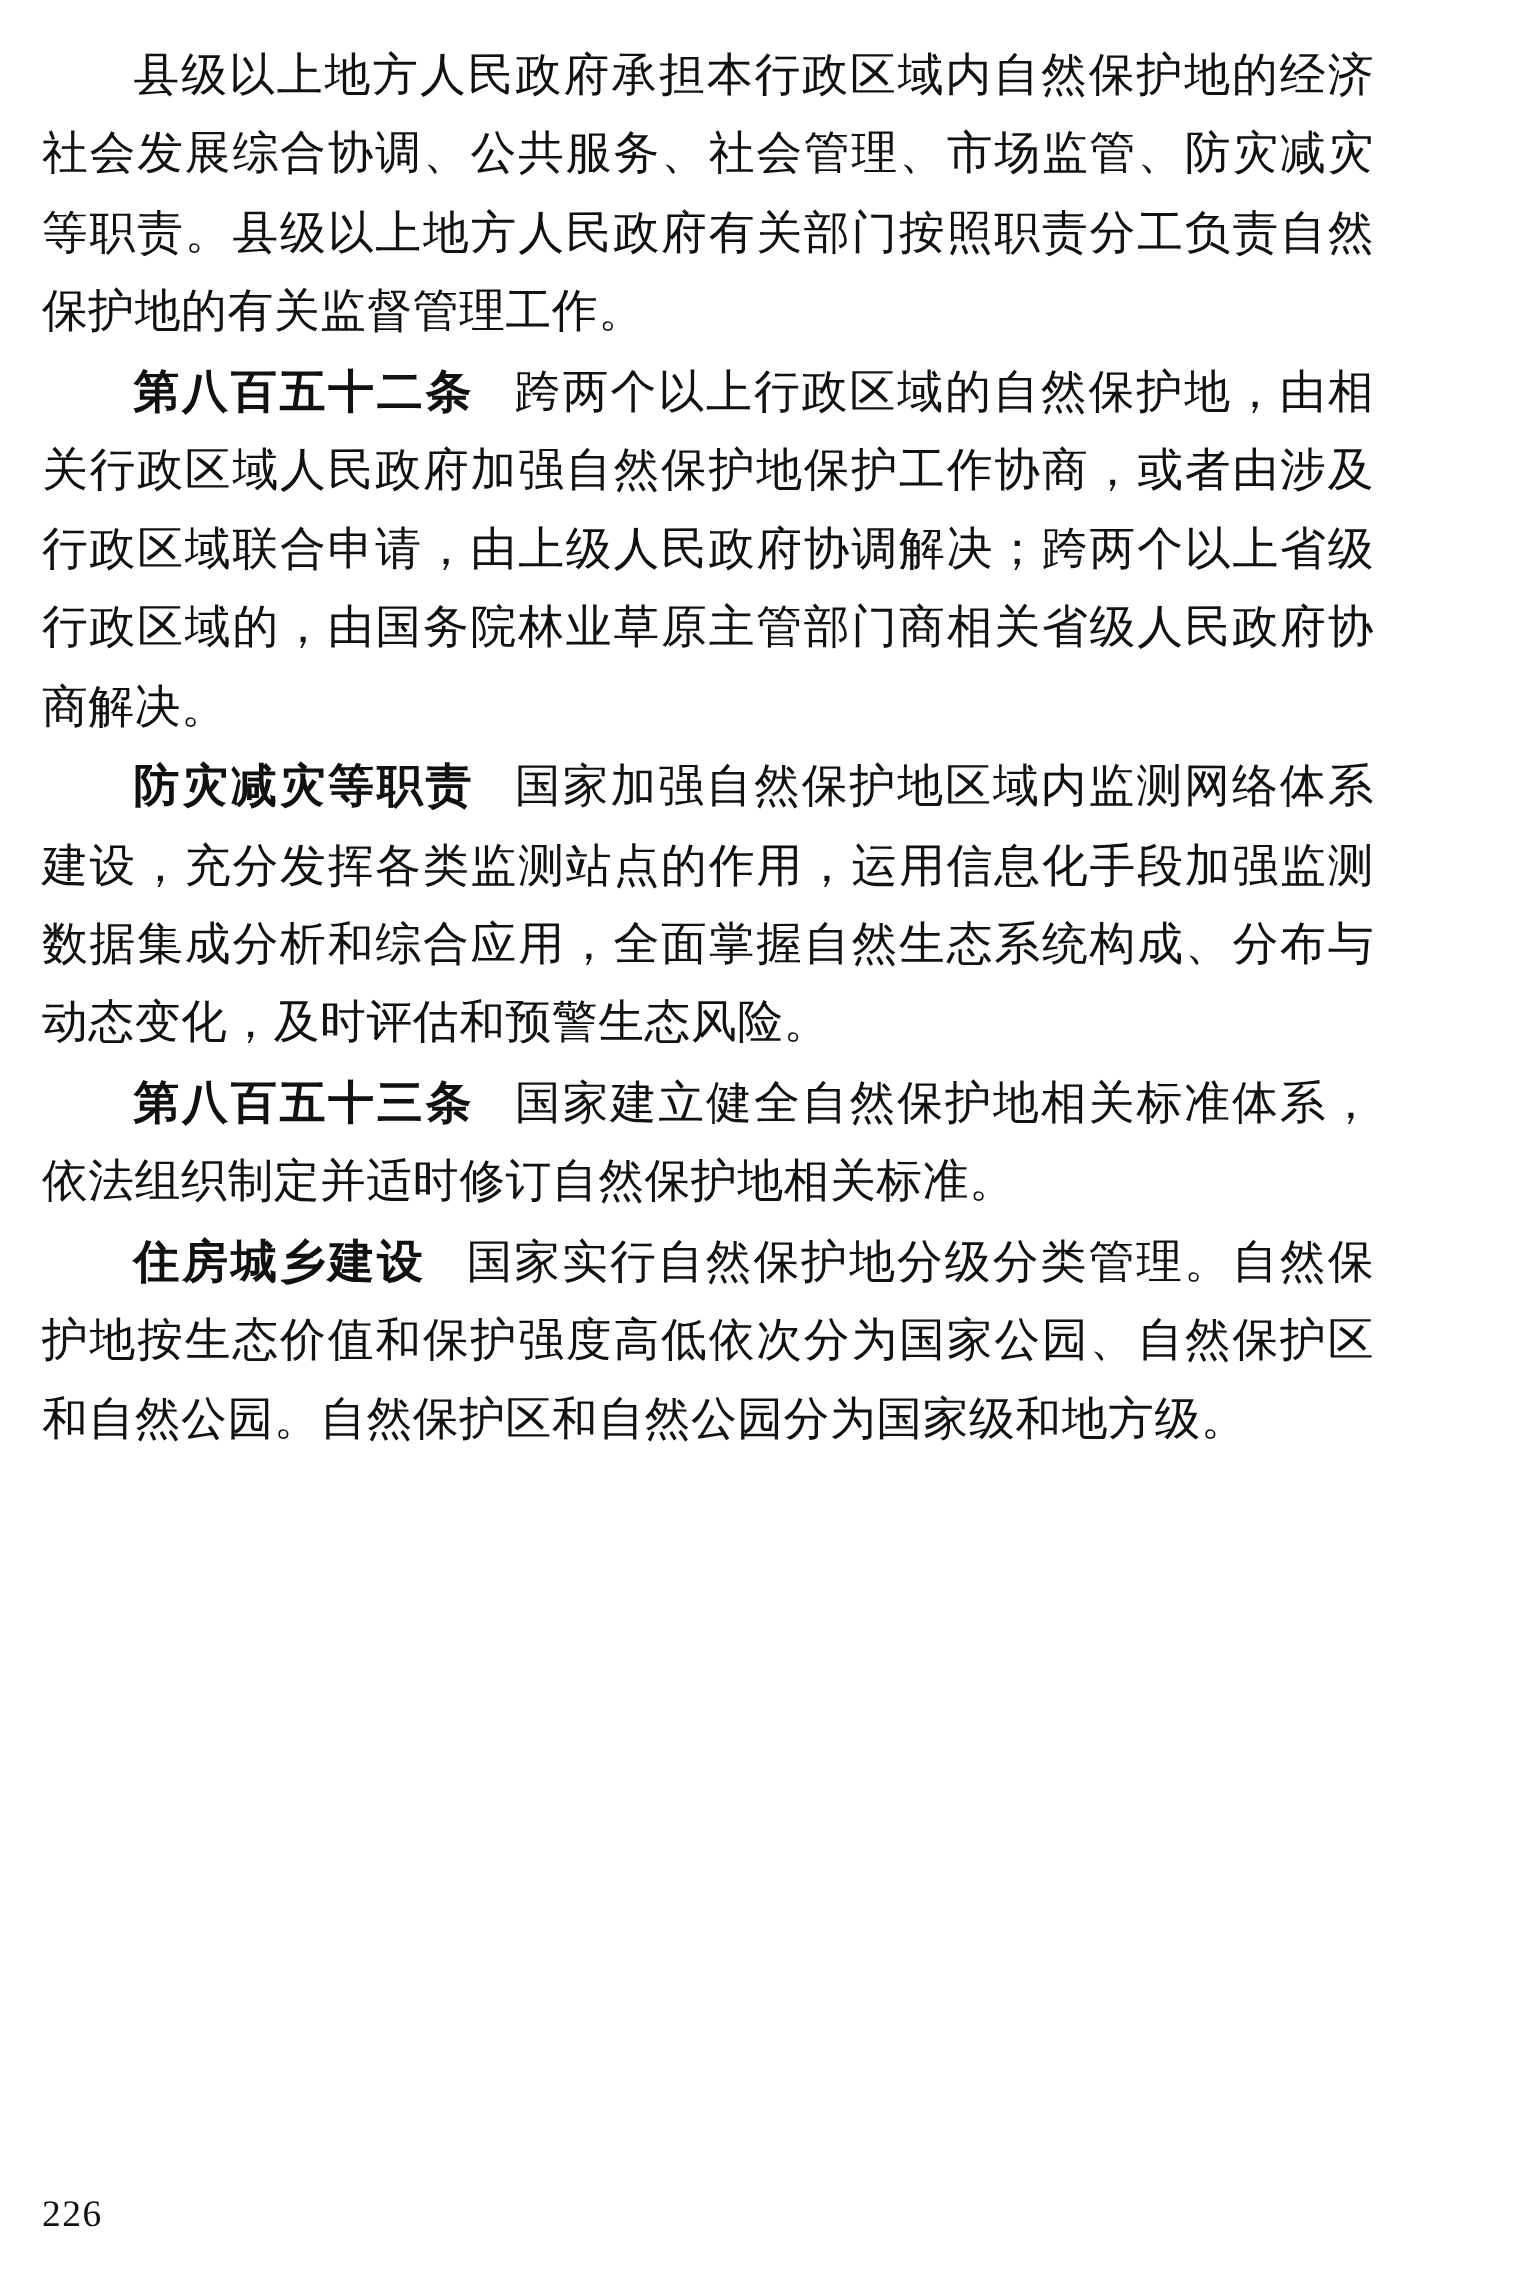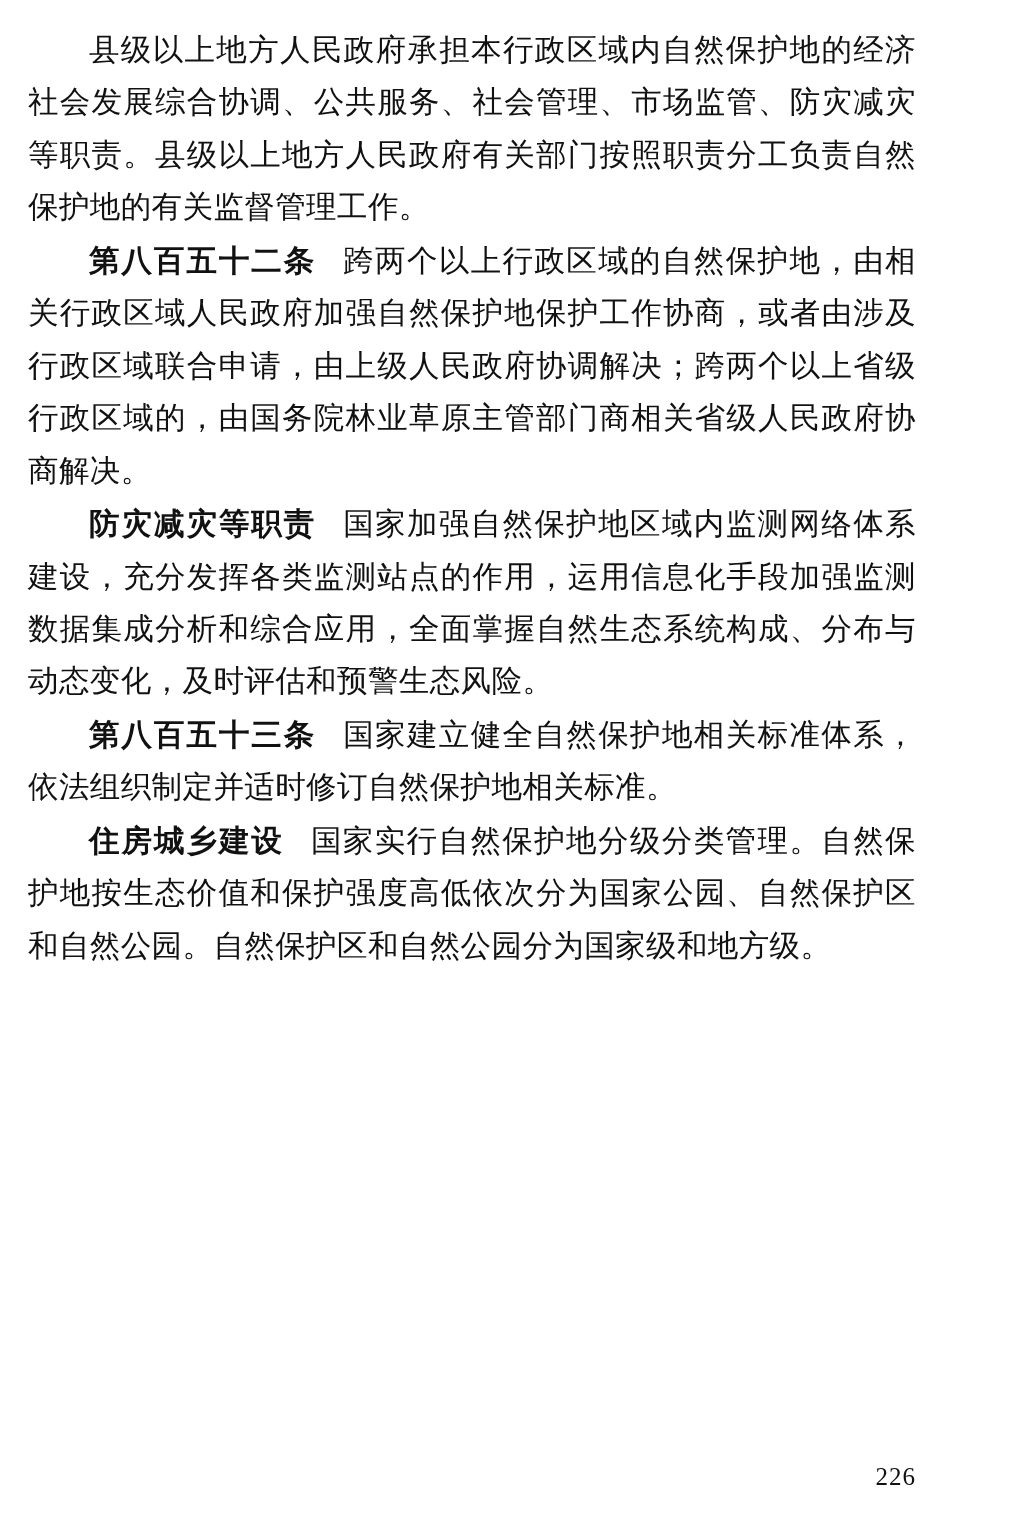--- a/index.html
+++ b/index.html
@@ -37,21 +37,21 @@
   }
   .para .art-no {
     font-weight: bold;
     letter-spacing: 1px;
   }
   .para .gap {
     display: inline-block;
     width: 0.85em;
   }
   .page-number {
-    text-align: right;
+    text-align: left;
     font-size: 25px;
     font-family: "Liberation Serif", "DejaVu Serif", serif;
     padding-bottom: 22px;
     letter-spacing: 1px;
     color: #111111;
   }
 </style>
 </head>
 <body>
 

